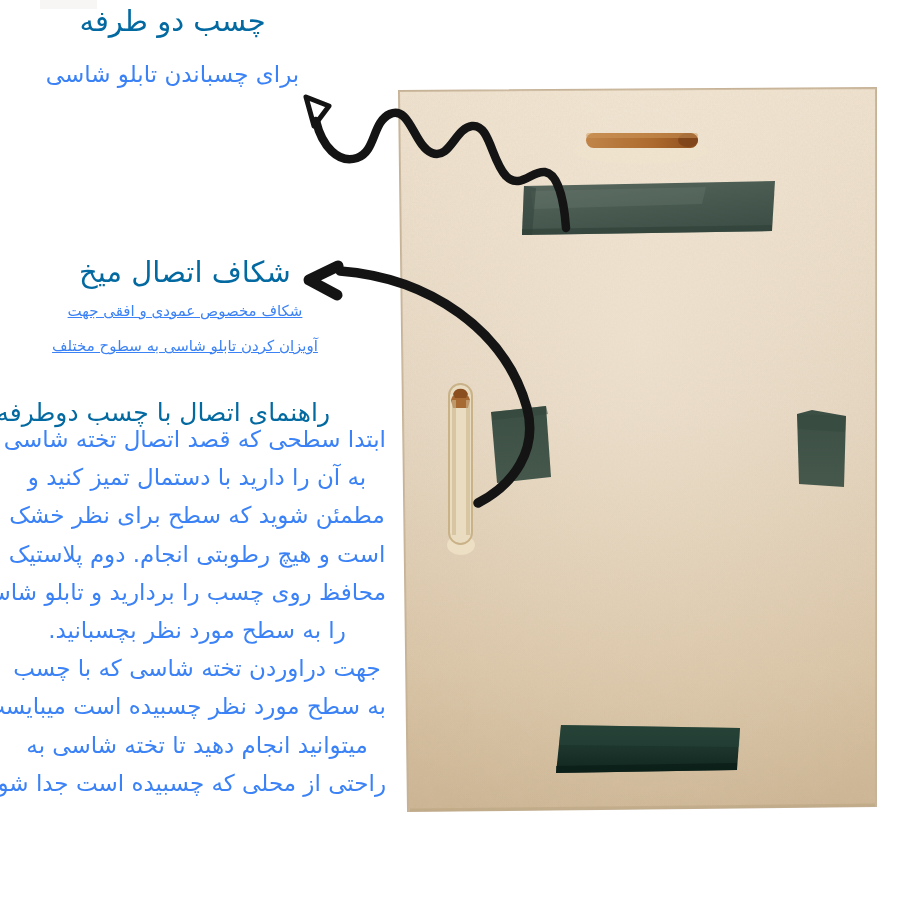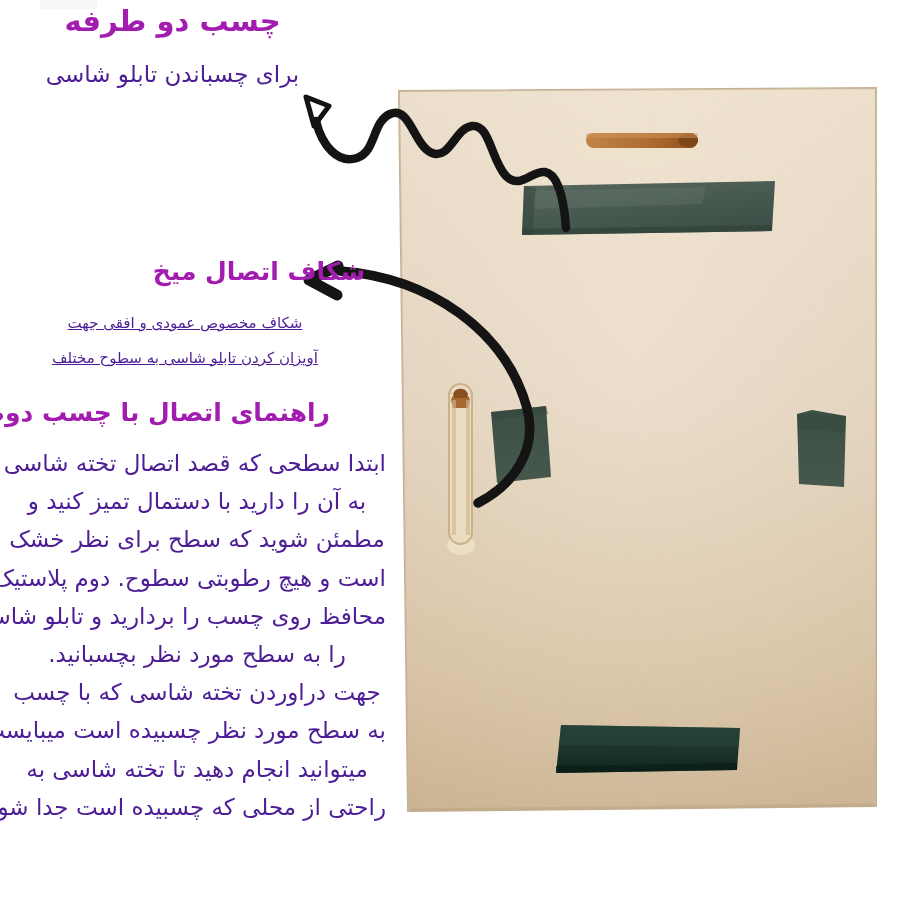--- a/index.html
+++ b/index.html
@@ -1,30 +1,30 @@
 <!DOCTYPE html>
 <html lang="fa"><head>
 <meta charset="utf-8">
 <style>
   html,body{margin:0;padding:0;background:#ffffff;}
   .page{position:relative;width:900px;height:900px;background:#ffffff;overflow:hidden;
         font-family:"DejaVu Sans","Liberation Sans",sans-serif;}
   .photo-svg{position:absolute;left:0;top:0;width:900px;height:900px;z-index:1;}
   .textcol{position:absolute;z-index:2;direction:rtl;text-align:center;}
-  .h-red{color:#a21caf;font-weight:bold;white-space:nowrap;}
-  .bodyline{color:#4c1d95;white-space:nowrap;}
+  .h-red{color:#0369a1;font-weight:normal;white-space:nowrap;}
+  .bodyline{color:#3b82f6;white-space:nowrap;}
   .blk1{left:0;top:55;width:345px;}
   .blk1 .h-red{font-size:29px;line-height:42px;margin-bottom:14px;}
   .blk1 .bodyline{font-size:23px;line-height:36px;}
   .blk2{left:5px;top:250px;width:360px;}
-  .blk2 .h-red{font-size:25px;line-height:44px;margin-bottom:12px;text-align:right;}
+  .blk2 .h-red{font-size:29px;line-height:44px;}
   .blk2 .bodyline{font-size:15px;line-height:35px;text-decoration:underline;}
   .blk3{left:0;top:394px;width:330px;}
   .blk3 .h-red{font-size:25px;line-height:38px;}
-  .para{left:8px;top:444px;width:378px;}
+  .para{left:8px;top:420px;width:378px;}
   .para .bodyline{font-size:23px;line-height:38.2px;}
   .artifact{position:absolute;left:40px;top:0;width:57px;height:9px;background:#f7f6f5;z-index:0;}
 </style>
 </head>
 <body>
 
 <div class="page">
 
   <div class="artifact"></div>
 
@@ -153,21 +153,21 @@
   </section>
 
   <section class="textcol blk3">
     <div class="h-red">راهنمای اتصال با چسب دوطرفه :</div>
   </section>
 
   <section class="textcol para">
     <div class="bodyline">ابتدا سطحی که قصد اتصال تخته شاسی</div>
     <div class="bodyline">به آن را دارید با دستمال تمیز کنید و</div>
     <div class="bodyline">مطمئن شوید که سطح برای نظر خشک</div>
-    <div class="bodyline">است و هیچ رطوبتی سطوح. دوم پلاستیک</div>
+    <div class="bodyline">است و هیچ رطوبتی انجام. دوم پلاستیک</div>
     <div class="bodyline">محافظ روی چسب را بردارید و تابلو شاسی</div>
     <div class="bodyline">را به سطح  مورد نظر بچسبانید.</div>
     <div class="bodyline">جهت دراوردن تخته شاسی که با چسب</div>
     <div class="bodyline">به سطح مورد نظر چسبیده است میبایست</div>
     <div class="bodyline">میتوانید انجام دهید تا تخته شاسی به</div>
     <div class="bodyline">راحتی از محلی که چسبیده است جدا شود.</div>
   </section>
 
 </div>
 

